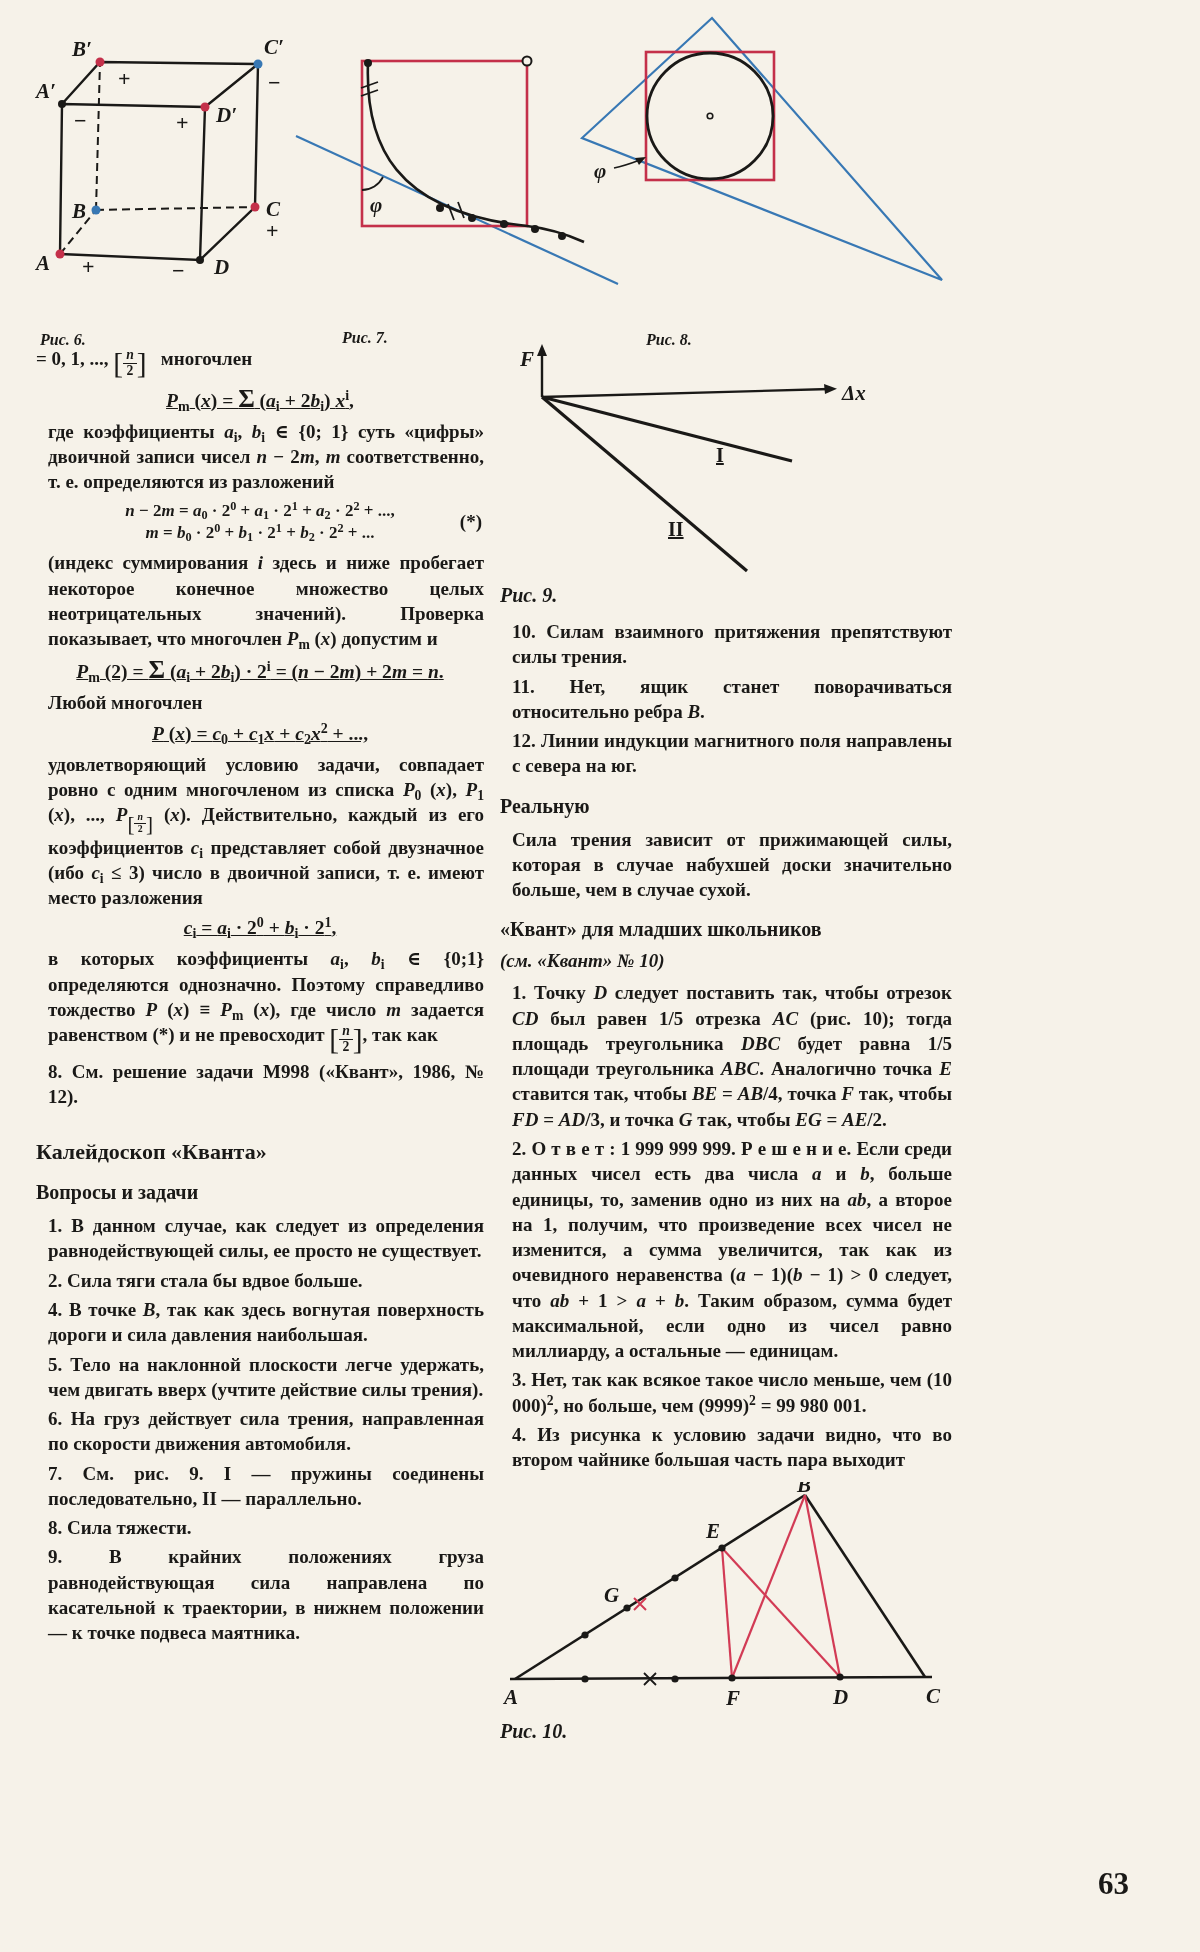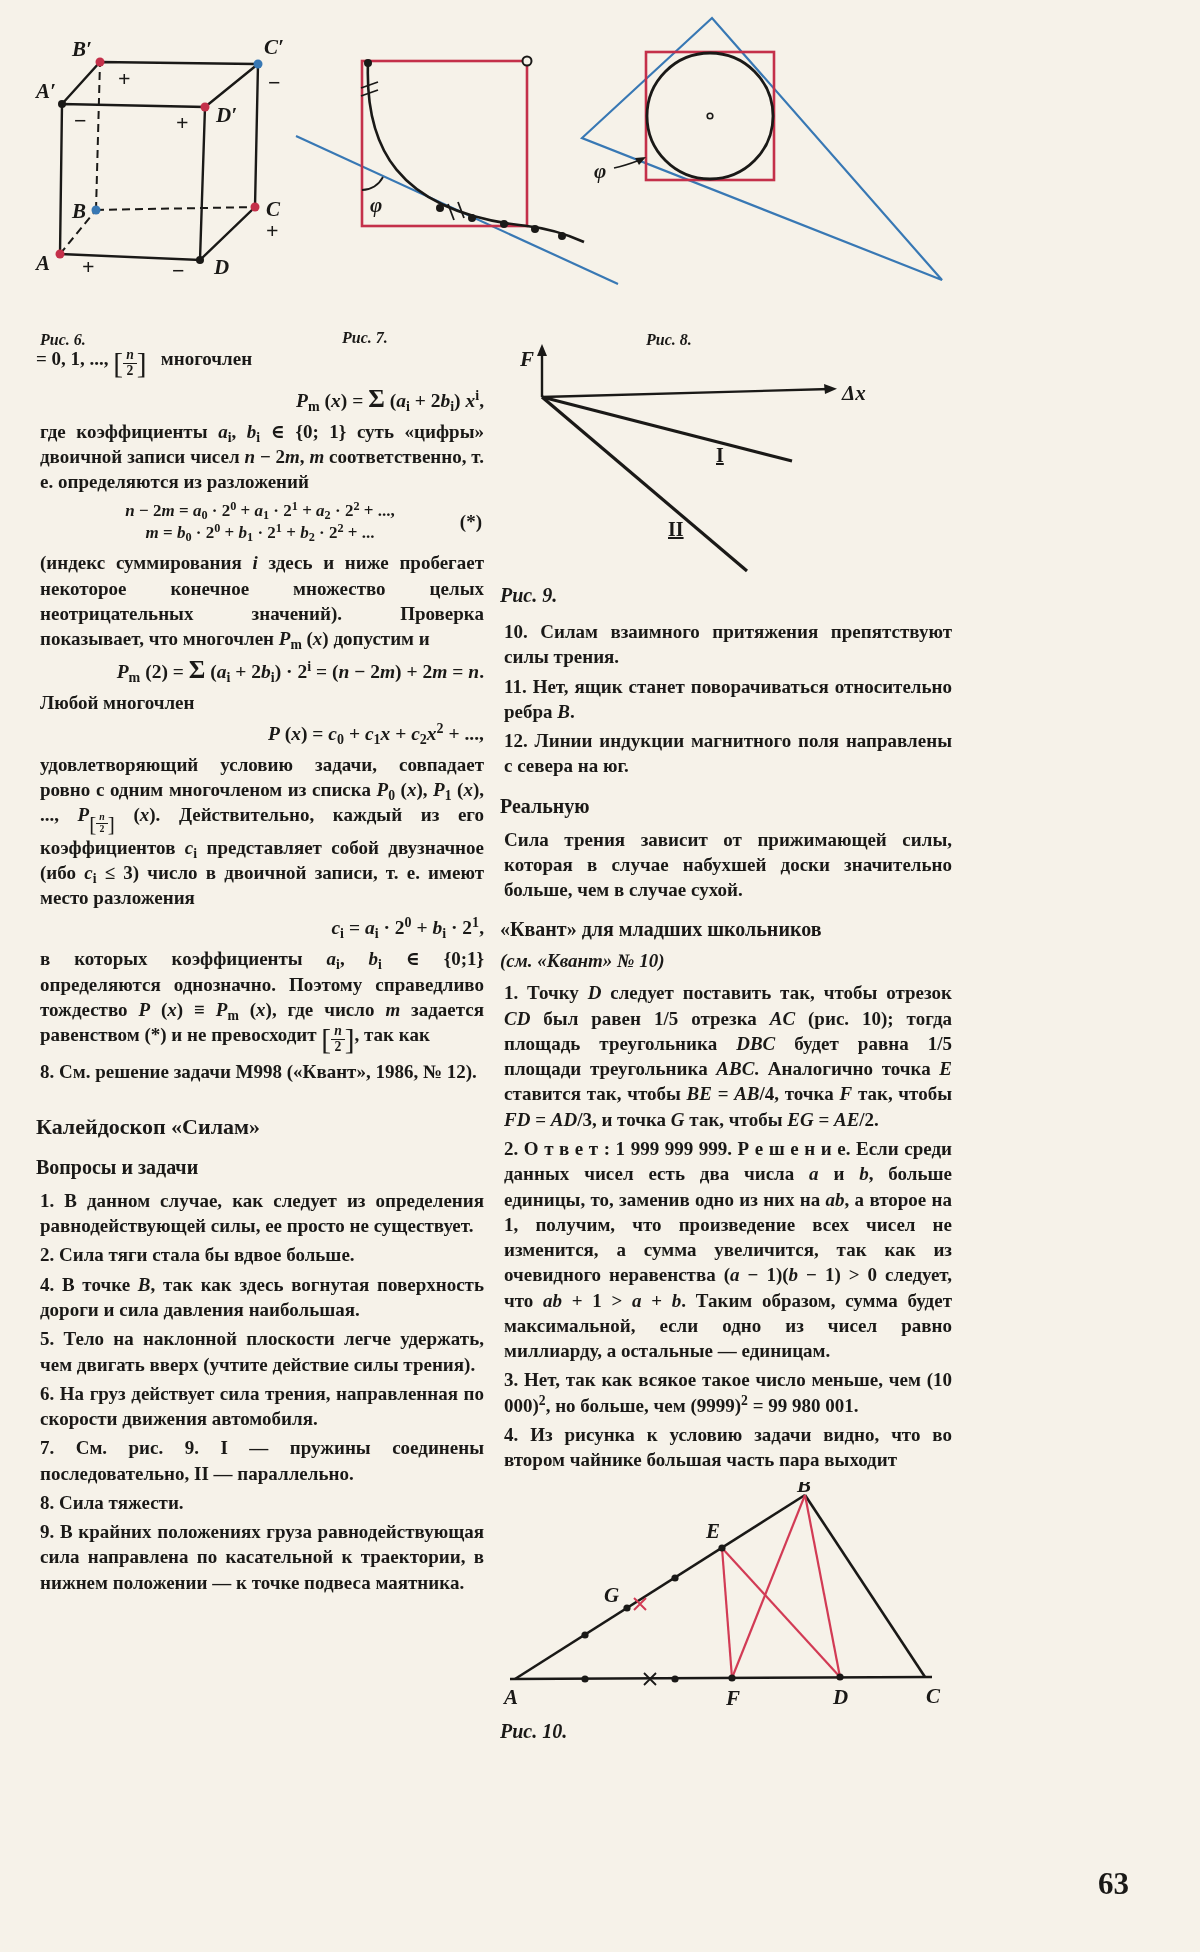--- a/index.html
+++ b/index.html
@@ -15,23 +15,23 @@
   .cap{position:absolute;font-size:16px;font-weight:700;font-style:italic;margin-top:27px;}
   .cap6{left:40px;top:304px;}
   .cap7{left:342px;top:302px;}
   .cap8{left:646px;top:304px;}
 
   
   .col{position:absolute;}
   .col-left{left:36px;top:348px;width:448px;}
   .col-right{left:500px;top:340px;width:452px;}
 
-  p.body{margin:0 0 4px 4px;font-size:19px;line-height:1.33;font-weight:700;text-align:justify;}
+  p.body{margin:0 0 4px 12px;font-size:19px;line-height:1.33;font-weight:700;text-align:justify;}
   .fline{font-size:19px;font-weight:700;margin:0 0 8px 0;}
-  .formula{font-size:19.5px;font-weight:700;text-align:right;margin:7px 0;}
+  .formula{font-size:19.5px;font-weight:700;text-align:center;margin:7px 0;text-decoration:underline;}
   .formula-block{position:relative;margin:7px 0;}
   .fstack{text-align:center;font-size:17px;font-weight:700;}
   .fstack > div{margin:2px 0;}
   .flabel{position:absolute;right:2px;top:50%;transform:translateY(-50%);font-size:19px;font-weight:700;}
 
   .h-big{font-size:22px;font-weight:700;margin:30px 0 14px 0;}
   .h-med{font-size:20px;font-weight:700;margin:16px 0 9px 0;}
   .p-italic{font-style:italic;font-weight:700;font-size:19px;margin:0 0 8px 0;}
 
   sub{font-size:72%;vertical-align:-0.28em;line-height:0;}
@@ -169,21 +169,21 @@
     <p class="body">в которых коэффициенты <i>a</i><sub>i</sub>, <i>b</i><sub>i</sub> ∈ {0;1} определяются однозначно. Поэтому справедливо тождество <i>P</i> (<i>x</i>) ≡ <i>P</i><sub>m</sub> (<i>x</i>), где число <i>m</i> задается равенством (*) и не превосходит <span class="bfrac">
           <span class="bk">[</span>
           <span class="fr">
             <span class="ft">n</span>
             <span class="fb">2</span>
           </span>
           <span class="bk">]</span>
         </span>, так как</p>
     <p class="body">8. См. решение задачи М998 («Квант», 1986, № 12).</p>
 
-    <div class="h-big">Калейдоскоп «Силам»</div>
+    <div class="h-big">Калейдоскоп «Кванта»</div>
     <div class="h-med">Вопросы и задачи</div>
 
     <p class="body">1. В данном случае, как следует из определения равнодействующей силы, ее просто не существует.</p>
     <p class="body">2. Сила тяги стала бы вдвое больше.</p>
     <p class="body">4. В точке <i>B</i>, так как здесь вогнутая поверхность дороги и сила давления наибольшая.</p>
     <p class="body">5. Тело на наклонной плоскости легче удержать, чем двигать вверх (учтите действие силы трения).</p>
     <p class="body">6. На груз действует сила трения, направленная по скорости движения автомобиля.</p>
     <p class="body">7. См. рис. 9. I — пружины соединены последовательно, II — параллельно.</p>
     <p class="body">8. Сила тяжести.</p>
     <p class="body">9. В крайних положениях груза равнодействующая сила направлена по касательной к траектории, в нижнем положении — к точке подвеса маятника.</p>

